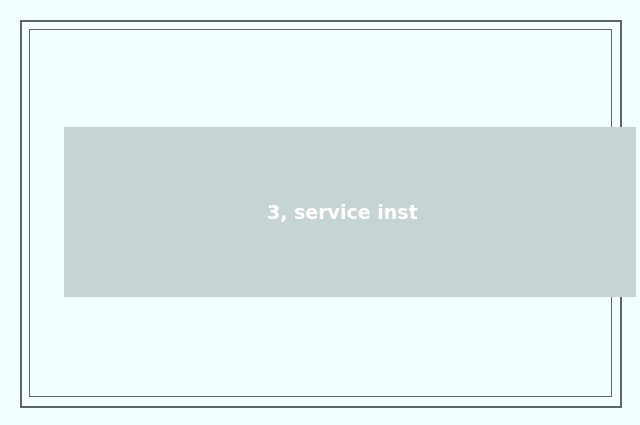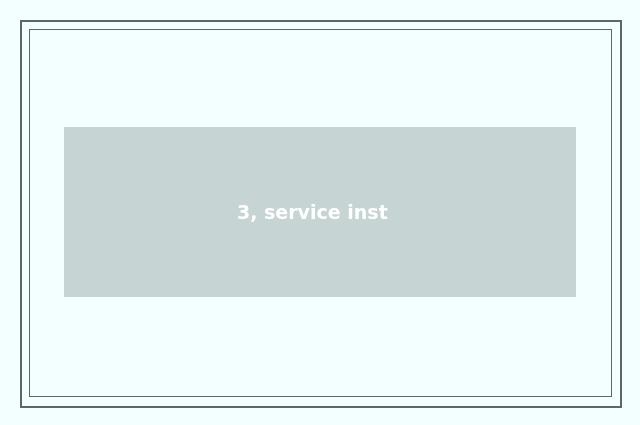--- a/index.html
+++ b/index.html
@@ -24,21 +24,21 @@
       left: 29px;
       top: 29px;
       width: 581px;
       height: 366px;
       border: 1px solid #5a6867;
     }
     .placeholder-box {
       position: absolute;
       left: 64px;
       top: 127px;
-      width: 512px;
+      width: 572px;
       height: 170px;
       background: #c6d4d3;
       display: flex;
       align-items: center;
       justify-content: center;
     }
     .caption {
       width: 170px;
       color: #ffffff;
       font-family: "DejaVu Sans", sans-serif;

